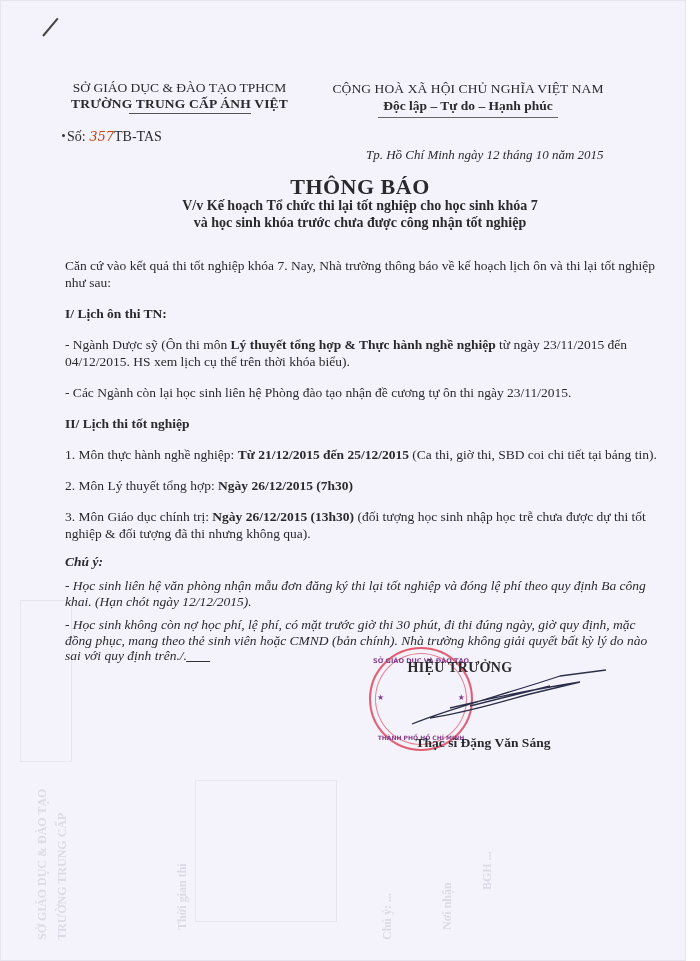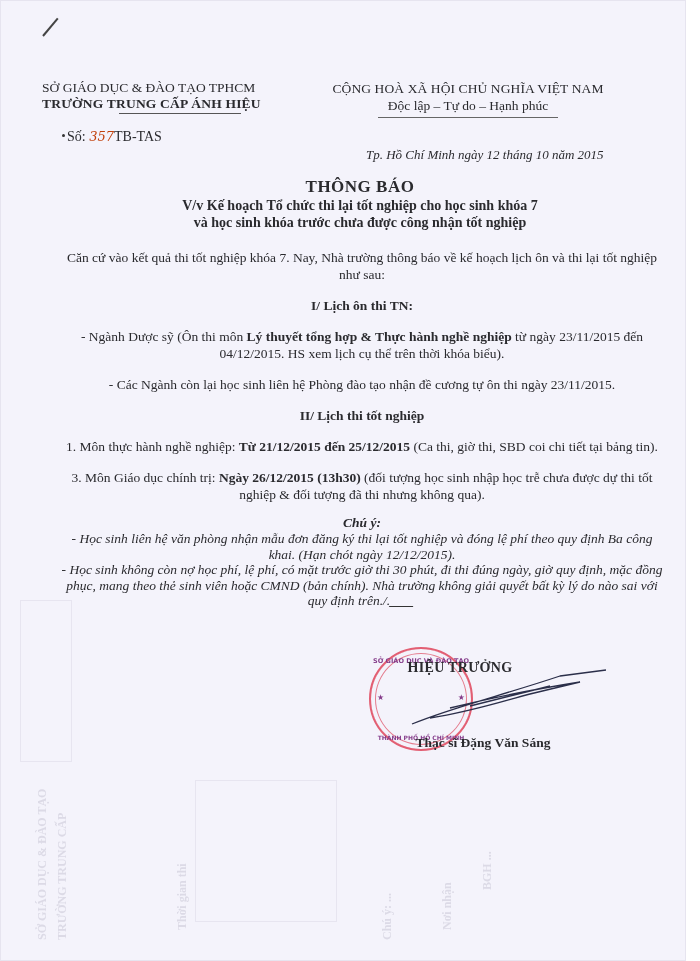--- a/index.html
+++ b/index.html
@@ -15,37 +15,37 @@
   .bleed {
     position: absolute; color: #c9c7d6; opacity: .55; font-size: 12px; font-weight: bold;
     transform: rotate(-90deg); transform-origin: left top; white-space: nowrap;
   }
   .bleed-box { position: absolute; border: 1px solid #dedcea; opacity: .6; }
   .corner-mark {
     position: absolute; left: 43px; top: 35px; width: 23px; height: 2px; background: #444;
     transform: rotate(-50deg); transform-origin: left center;
   }
   .abs { position: absolute; }
-  .hdr-left { left: 42px; top: 80px; width: 255px; text-align: left; font-size: 13.5px; line-height: 16px; }
+  .hdr-left { left: 52px; top: 80px; width: 255px; text-align: center; font-size: 13.5px; line-height: 16px; }
   .hdr-left .l1 { letter-spacing: 0; }
   .hdr-left .l2 { font-weight: bold; letter-spacing: .2px; }
   .hdr-left .rule { width: 122px; height: 1px; background: #555; margin: 1px 0 0 77px; }
   .hdr-right { left: 318px; top: 80px; width: 300px; text-align: center; font-size: 13.5px; line-height: 17px; }
   .hdr-right .l1 { letter-spacing: .1px; }
-  .hdr-right .l2 { font-weight: normal; }
+  .hdr-right .l2 { font-weight: bold; }
   .hdr-right .rule { width: 180px; height: 1px; background: #666; margin: 3px auto 0; }
   .so { left: 67px; top: 129px; font-size: 14px; }
   .so .bullet { position: absolute; left: -5px; top: 5px; width: 3px; height: 3px; background: #333; border-radius: 50%; }
   .so .num { font-family: "DejaVu Serif", serif; font-style: italic; color: #c2410c; font-size: 13px; }
   .date { left: 366px; top: 147px; font-size: 13px; font-style: italic; }
   .title-block { left: 140px; top: 177px; width: 440px; text-align: center; }
-  .title { font-size: 17px; font-weight: bold; letter-spacing: .5px; line-height: 20px; }
+  .title { font-size: 22px; font-weight: bold; letter-spacing: .5px; line-height: 20px; }
   .subtitle { font-size: 14px; font-weight: bold; line-height: 17px; }
   .body { left: 57px; top: 249px; width: 610px; font-size: 13.5px; line-height: 17px; }
-  .body p { margin: 0; text-align: center; }
+  .body p { margin: 8px; }
   .mt12 { margin-top: 14px !important; }
   .mt10 { margin-top: 11px !important; }
   .heading { font-weight: bold; }
   .b { font-weight: bold; }
   .note { font-style: italic; line-height: 15.5px; }
   .note-title { font-style: italic; font-weight: bold; }
   .sig-mark { display: inline-block; width: 24px; height: 10px; border-bottom: 1.5px solid #333; transform: skewX(-30deg); vertical-align: middle; margin-left: 2px; }
   .stamp {
     left: 369px; top: 647px; width: 100px; height: 100px; border-radius: 50%;
     border: 2px solid #e0465c; box-shadow: inset 0 0 0 4px #f4f3fb, inset 0 0 0 5px #e26a7d;
@@ -70,21 +70,21 @@
   <div class="bleed" style="left:55px; top:940px;">TRƯỜNG TRUNG CẤP</div>
   <div class="bleed" style="left:175px; top:930px;">Thời gian thi</div>
   <div class="bleed" style="left:380px; top:940px;">Chú ý: ...</div>
   <div class="bleed" style="left:440px; top:930px;">Nơi nhận</div>
   <div class="bleed" style="left:480px; top:890px;">BGH ...</div>
 
   <div class="corner-mark"></div>
 
   <div class="abs hdr-left">
     <div class="l1">SỞ GIÁO DỤC &amp; ĐÀO TẠO TPHCM</div>
-    <div class="l2">TRƯỜNG TRUNG CẤP ÁNH HIỆU</div>
+    <div class="l2">TRƯỜNG TRUNG CẤP ÁNH VIỆT</div>
     <div class="rule"></div>
   </div>
 
   <div class="abs hdr-right">
     <div class="l1">CỘNG HOÀ XÃ HỘI CHỦ NGHĨA VIỆT NAM</div>
     <div class="l2">Độc lập – Tự do – Hạnh phúc</div>
     <div class="rule"></div>
   </div>
 
   <div class="abs so">
@@ -107,20 +107,23 @@
     <p class="mt12">
       <span>- Ngành Dược sỹ (Ôn thi môn </span><span class="b">Lý thuyết tổng hợp &amp; Thực hành nghề nghiệp</span><span> từ ngày 23/11/2015 đến 04/12/2015. HS xem lịch cụ thể trên thời khóa biểu).</span>
     </p>
     <p class="mt12">- Các Ngành còn lại học sinh liên hệ Phòng đào tạo nhận đề cương tự ôn thi ngày 23/11/2015.</p>
 
     <p class="heading mt12">II/ Lịch thi tốt nghiệp</p>
     <p class="mt12">
       <span>1.  Môn thực hành nghề nghiệp: </span><span class="b">Từ 21/12/2015 đến 25/12/2015</span><span> (Ca thi, giờ thi, SBD coi chi tiết tại bảng tin).</span>
     </p>
     <p class="mt12">
+      <span>2. Môn Lý thuyết tổng hợp: </span><span class="b">Ngày 26/12/2015 (7h30)</span>
+    </p>
+    <p class="mt12">
       <span>3. Môn Giáo dục chính trị: </span><span class="b">Ngày 26/12/2015 (13h30)</span><span> (đối tượng học sinh nhập học trễ chưa được dự thi tốt nghiệp &amp; đối tượng đã thi nhưng không qua).</span>
     </p>
 
     <p class="note-title mt10">Chú ý:</p>
     <p class="note">- Học sinh liên hệ văn phòng nhận mẫu đơn đăng ký thi lại tốt nghiệp và đóng lệ phí theo quy định Ba công khai. (Hạn chót ngày 12/12/2015).</p>
     <p class="note"><span>-  Học sinh không còn nợ học phí, lệ phí, có mặt trước giờ thi 30 phút, đi thi đúng ngày, giờ quy định, mặc đồng phục, mang theo thẻ sinh viên hoặc CMND (bản chính). Nhà trường không giải quyết bất kỳ lý do nào sai với quy định trên./.</span><span class="sig-mark"></span></p>
   </div>
 
   <div class="abs stamp">
     <div class="ring-top">SỞ GIÁO DỤC VÀ ĐÀO TẠO</div>

